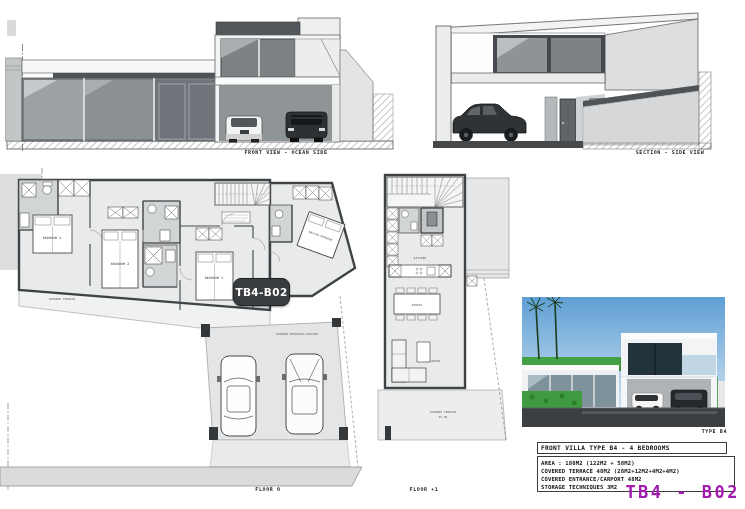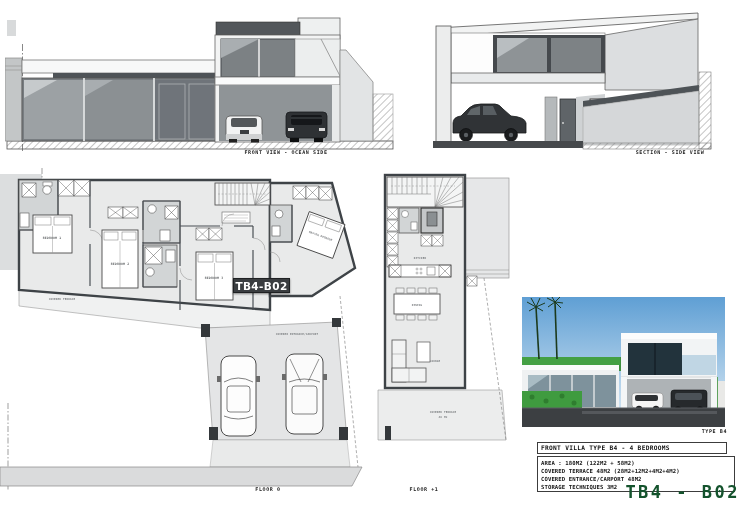--- a/index.html
+++ b/index.html
@@ -2,34 +2,34 @@
 <html><head>
 <meta charset="utf-8">
 <style>
   * { margin:0; padding:0; box-sizing:border-box; }
   html,body { width:745px; height:509px; }
   body { background:#ffffff; font-family:"DejaVu Sans",sans-serif; position:relative; overflow:hidden; }
   #sheet { position:absolute; inset:0; background:#ffffff; }
   .abs { position:absolute; }
   .caption { position:absolute; font:700 5px "DejaVu Sans Mono",monospace; letter-spacing:.6px;
              color:#1e1e1e; text-align:center; white-space:nowrap; text-transform:uppercase; }
-  .badge { position:absolute; left:233px; top:278px; width:57px; height:15px;
-           background:#3a3d40; color:#ffffff; border:1px solid #1f2123; border-radius:0;
+  .badge { position:absolute; left:233px; top:278px; width:57px; height:28px;
+           background:#3a3d40; color:#ffffff; border:1px solid #1f2123; border-radius:8px;
            font:700 10.5px "DejaVu Sans",sans-serif; letter-spacing:.4px;
            display:flex; align-items:center; justify-content:center;
            box-shadow:0 1px 2px rgba(0,0,0,.45); }
   .tb-header { position:absolute; left:537px; top:442px; width:190px; height:12px;
                border:1px solid #3c3c3c; background:#fff; font:700 6.2px "DejaVu Sans Mono",monospace;
                letter-spacing:.3px; color:#111; padding:1px 0 0 3px; white-space:nowrap; overflow:hidden; }
   .tb-body { position:absolute; left:537px; top:456px; width:198px; height:36px;
              border:1px solid #3c3c3c; background:#fff; padding:1.5px 3px; }
   .tb-line { display:block; font:700 5.6px "DejaVu Sans Mono",monospace; letter-spacing:.1px;
              color:#161616; line-height:8.2px; white-space:nowrap; }
   .big-code { position:absolute; left:595px; top:482px; width:145px; text-align:right;
-              font:700 17px "DejaVu Sans Mono",monospace; letter-spacing:2.5px; color:#14532d;
+              font:700 17px "DejaVu Sans Mono",monospace; letter-spacing:2.5px; color:#a21caf;
               white-space:nowrap; }
   svg { position:absolute; display:block; }
   text.plan-label { font:700 3.2px "DejaVu Sans Mono",monospace; fill:#6a6d6f;
                     text-anchor:middle; letter-spacing:.15px; }
   text.plan-label-sm { font-size:2.7px; fill:#7b7e80; }
 </style>
 </head>
 <body>
 
 <div id="sheet">

